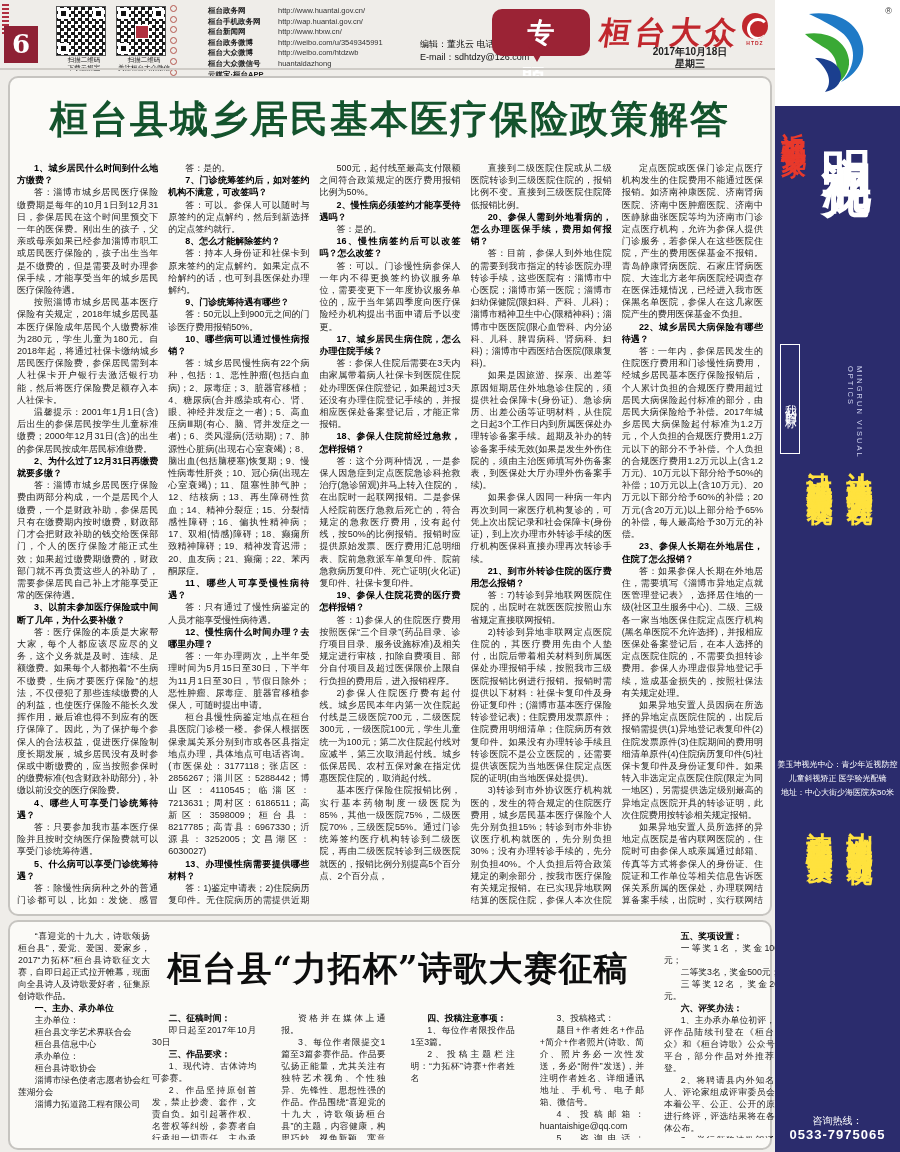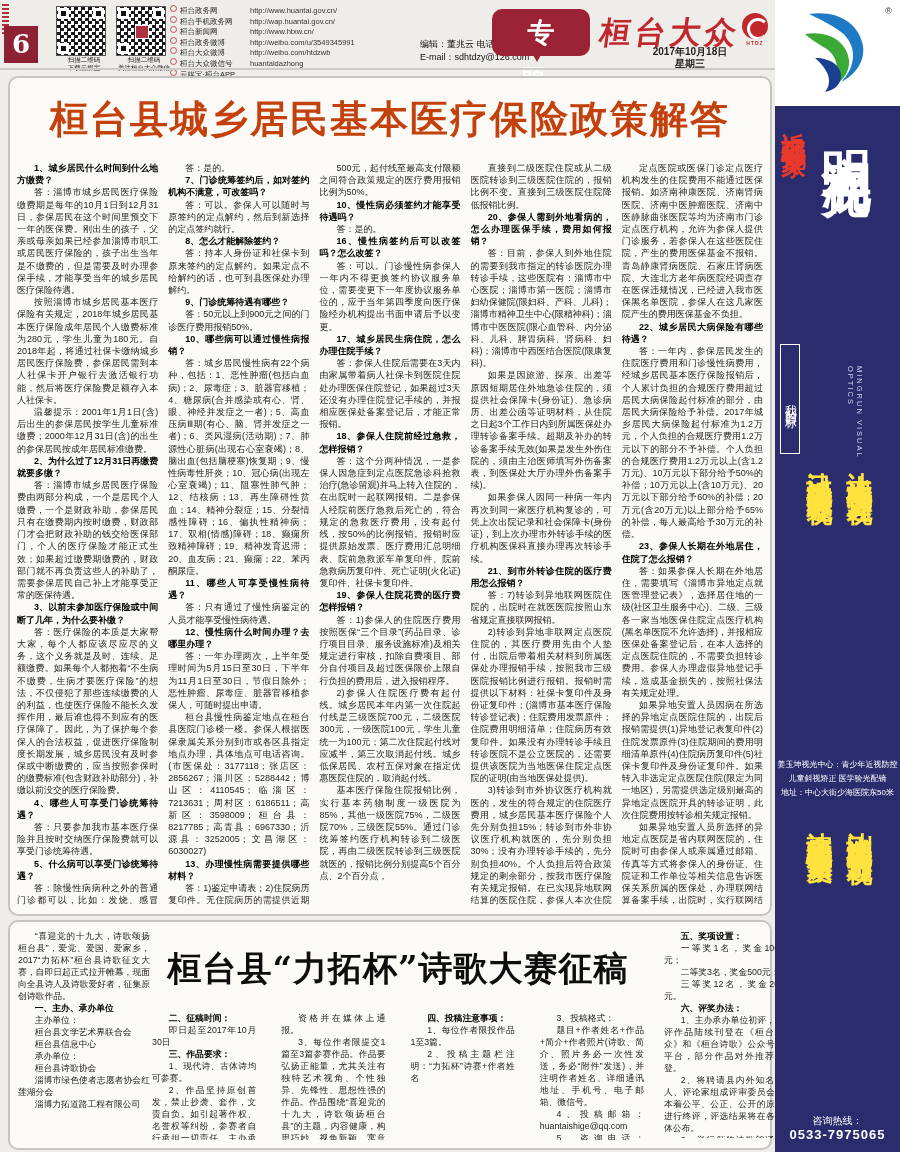--- a/index.html
+++ b/index.html
@@ -12,39 +12,39 @@
   .pagenum{left:4px;top:26px;width:34px;height:37px;background:#8e2134;color:#fff;
     font-family:"DejaVu Serif",serif;font-weight:bold;font-size:26px;line-height:37px;text-align:center;}
   .qr{width:48px;height:48px;background:repeating-conic-gradient(#1a1a1a 0% 25%,#fff 0% 50%) 0 0/7px 7px;border:1px solid #555;}
   .qr b{position:absolute;width:11px;height:11px;background:#111;box-shadow:inset 0 0 0 3px #fff,inset 0 0 0 5px #111;}
   .qr b.tl{left:1px;top:1px}.qr b.tr{right:1px;top:1px}.qr b.bl{left:1px;bottom:1px}
   .qr .ctr{position:absolute;left:18px;top:18px;width:12px;height:12px;background:#b03040;border:1px solid #fff;}
   .qrcap{font-size:6.5px;line-height:8px;text-align:center;color:#222;width:56px;}
   .links{left:170px;top:5px;width:230px;font-size:7.5px;line-height:8.6px;}
   .lrow{white-space:nowrap;}
   .dot{display:inline-block;width:5px;height:5px;border:1px solid #b4574f;border-radius:50%;margin-right:3px;vertical-align:1px;}
-  .lname{display:inline-block;width:70px;font-weight:normal;color:#222;}
+  .lname{display:inline-block;width:70px;font-weight:bold;color:#222;margin-left:28px;}
   .lurl{color:#333;}
   .editor{left:420px;top:38px;font-size:9px;line-height:13px;color:#111;}
   .badge{left:492px;top:9px;width:98px;height:47px;background:#9b2335;border-radius:10px;color:#fff;
     font-family:"DejaVu Serif",serif;font-weight:bold;font-size:27px;line-height:47px;text-align:center;letter-spacing:16px;text-indent:16px;}
   .badge::after{content:"";position:absolute;left:36px;bottom:-15px;border:9px solid transparent;border-top:16px solid #9b2335;}
   .masthead{left:600px;top:12px;width:140px;color:#c1272d;font-family:"DejaVu Serif",serif;font-weight:bold;
     font-size:31px;letter-spacing:4px;transform:skewX(-8deg);white-space:nowrap;}
   .mlogo{left:742px;top:13px;width:26px;height:26px;border-radius:50%;background:#c1272d;overflow:hidden;}
   .mlogo::after{content:"";position:absolute;left:5px;top:5px;width:16px;height:16px;border-radius:50%;
     border:3px solid #fff;border-right-color:transparent;}
   .mlogosub{left:742px;top:40px;width:26px;text-align:center;font-size:5px;color:#c1272d;font-weight:bold;letter-spacing:1px;}
   .dateline{left:630px;top:46px;width:120px;text-align:center;font-size:10px;font-weight:bold;line-height:12px;color:#222;}
   .hrule{left:0;top:68px;width:775px;height:2px;background:#cfccc7;}
 
   
   .artbox{left:8px;top:76px;width:760px;height:836px;background:#fbfaf7;border:2px solid #c6c4c0;border-radius:10px;}
   .arttitle{left:0;top:16px;width:760px;text-align:center;font-family:"DejaVu Serif",serif;font-weight:bold;
-    font-size:38px;letter-spacing:2px;color:#c2410c;white-space:nowrap;}
+    font-size:38px;letter-spacing:2px;color:#14532d;white-space:nowrap;}
   .cols{left:7px;top:84px;width:746px;height:744px;display:flex;gap:10px;}
   .col{flex:1 1 0;overflow:hidden;font-size:9px;line-height:12.2px;}
   .col p,.cblock p{margin:0;text-indent:1.9em;text-align:justify;}
   .col p.q,.cblock p.q{font-weight:bold;color:#000;}
 
   
   .contestbox{left:8px;top:920px;width:760px;height:226px;background:#fbfaf7;border:2px solid #c6c4c0;border-radius:10px;}
   .cblock{font-size:8.8px;line-height:12px;overflow:hidden;}
   .c-intro{left:8px;top:8px;width:132px;height:208px;}
   .c-headline{left:142px;top:24px;width:492px;text-align:center;font-family:"DejaVu Serif",serif;font-weight:bold;
@@ -163,21 +163,21 @@
           <p class="q">11、哪些人可享受慢性病待遇？</p>
           <p class="a">答：只有通过了慢性病鉴定的人员才能享受慢性病待遇。</p>
           <p class="q">12、慢性病什么时间办理？去哪里办理？</p>
           <p class="a">答：一年办理两次，上半年受理时间为5月15日至30日，下半年为11月1日至30日，节假日除外；恶性肿瘤、尿毒症、脏器官移植参保人，可随时提出申请。</p>
           <p class="a">桓台县慢性病鉴定地点在桓台县医院门诊楼一楼。参保人根据医保隶属关系分别到市或各区县指定地点办理，具体地点可电话咨询。(市医保处：3177118；张店区：2856267；淄川区：5288442；博山区：4110545；临淄区：7213631；周村区：6186511；高新区：3598009；桓台县：8217785；高青县：6967330；沂源县：3252005；文昌湖区：6030027)</p>
           <p class="q">13、办理慢性病需要提供哪些材料？</p>
           <p class="a">答：1)鉴定申请表；2)住院病历复印件。无住院病历的需提供近期二级以上医院诊断证明书、两年内连续治疗的门诊病历复印件、近期化验单或检查报告复印件。3)身份证复印件；4)一张一寸彩色照片。</p>
         </div>
       <div class="col">
           <p class="a">500元，起付线至最高支付限额之间符合政策规定的医疗费用报销比例为50%。</p>
-          <p class="q">10、慢性病必须签约才能享受待遇吗？</p>
+          <p class="q">2、慢性病必须签约才能享受待遇吗？</p>
           <p class="a">答：是的。</p>
           <p class="q">16、慢性病签约后可以改签吗？怎么改签？</p>
           <p class="a">答：可以。门诊慢性病参保人一年内不得更换签约协议服务单位，需要变更下一年度协议服务单位的，应于当年第四季度向医疗保险经办机构提出书面申请后予以变更。</p>
           <p class="q">17、城乡居民生病住院，怎么办理住院手续？</p>
           <p class="a">答：参保人住院后需要在3天内由家属带着病人社保卡到医院住院处办理医保住院登记，如果超过3天还没有办理住院登记手续的，并报相应医保处备案登记后，才能正常报销。</p>
           <p class="q">18、参保人住院前经过急救，怎样报销？</p>
           <p class="a">答：这个分两种情况，一是参保人因急症到定点医院急诊科抢救治疗(急诊留观)并马上转入住院的，在出院时一起联网报销。二是参保人经院前医疗急救后死亡的，符合规定的急救医疗费用，没有起付线，按50%的比例报销。报销时应提供原始发票、医疗费用汇总明细表、院前急救派车单复印件、院前急救病历复印件、死亡证明(火化证)复印件、社保卡复印件。</p>
           <p class="q">19、参保人住院花费的医疗费怎样报销？</p>
           <p class="a">答：1)参保人的住院医疗费用按照医保“三个目录”(药品目录、诊疗项目目录、服务设施标准)及相关规定进行审核，扣除自费项目、部分自付项目及超过医保限价上限自行负担的费用后，进入报销程序。</p>
           <p class="a">2)参保人住院医疗费有起付线。城乡居民本年内第一次住院起付线是三级医院700元，二级医院300元，一级医院100元，学生儿童统一为100元；第二次住院起付线对应减半，第三次取消起付线。城乡低保居民、农村五保对象在指定优惠医院住院的，取消起付线。</p>

